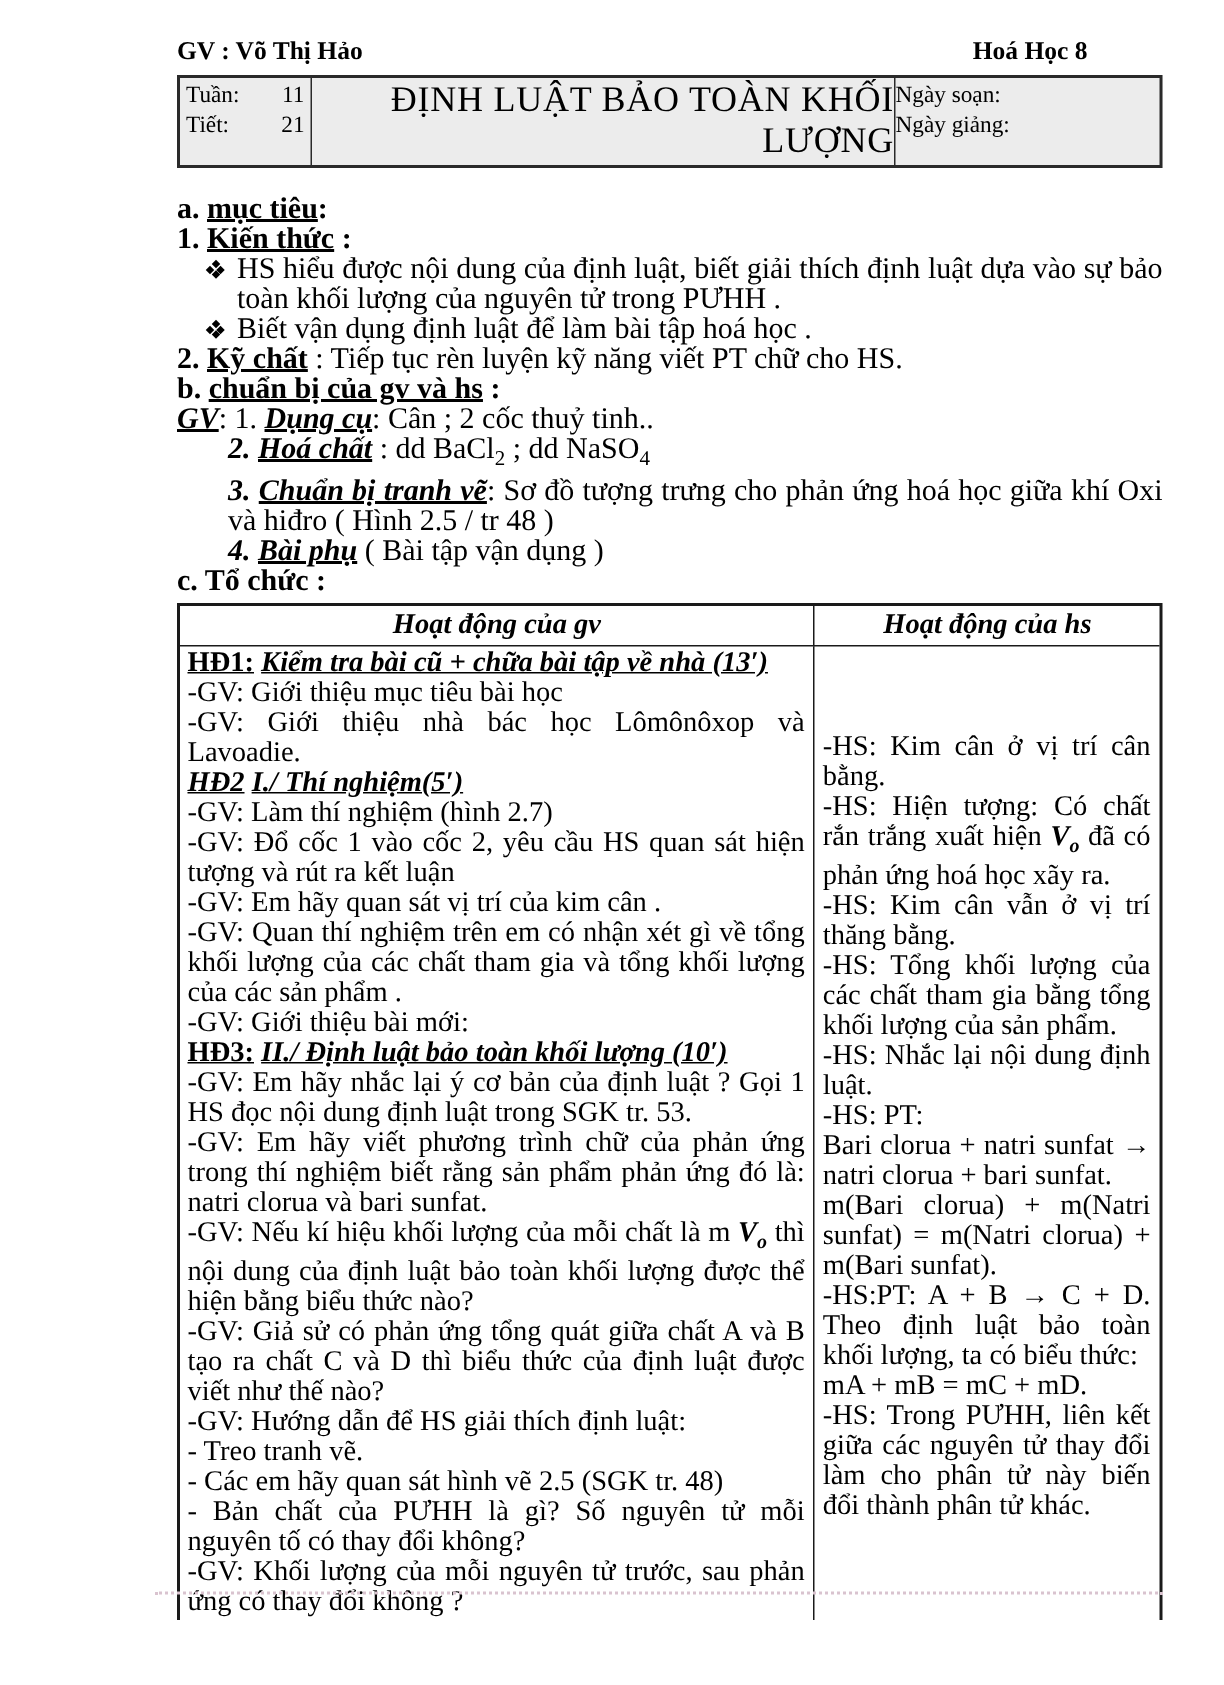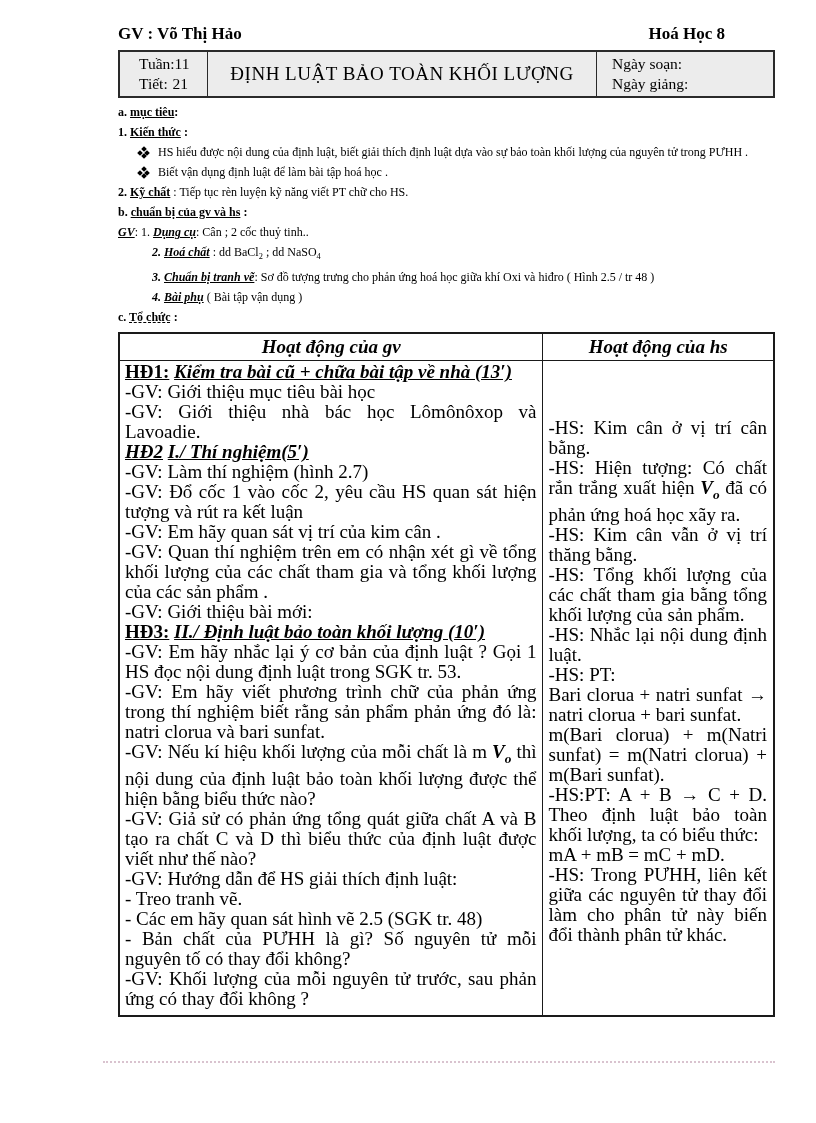--- a/index.html
+++ b/index.html
@@ -20,39 +20,39 @@
     display:flex;justify-content:space-between;align-items:baseline;
     font-weight:bold;font-size:17px;margin-bottom:6px;
   }
   .pghead .right{padding-right:50px;}
   
   .infotable{
     display:grid;grid-template-columns:88px 1fr 176px;
     border:2px solid #2a2a2a;
     background:#ececec;
   }
-  .infotable .cell{padding:2px 15px;box-sizing:border-box;}
+  .infotable .cell{padding:2px 0;box-sizing:border-box;}
   .infotable .c1{border-right:1.5px solid #2a2a2a;font-size:15.5px;}
   .infotable .c1 .row{display:flex;justify-content:space-between;padding:0 4px;line-height:20px;}
   .infotable .c2{
     border-right:1.5px solid #2a2a2a;
     display:flex;align-items:center;justify-content:center;
-    font-size:19px;letter-spacing:.5px;text-align:center;
+    font-size:24px;letter-spacing:.5px;text-align:right;
   }
   .infotable .c3{font-size:15.5px;line-height:20px;}
   
-  .intro{margin-top:4px;font-size:12px;line-height:20px;}
+  .intro{margin-top:17px;font-size:20px;line-height:20px;}
   .line{margin:0;text-align:justify;position:relative;}
   .ind1{padding-left:40px;}
   .ind2{padding-left:34px;}
   
   .seg-b{font-weight:bold;}
   .seg-i{font-style:italic;}
   .seg-u{text-decoration:underline;}
-  .seg-d{text-decoration:underline;text-decoration-style:dashed;}
+  .seg-d{text-decoration-style:dashed;}
   .seg-x{vertical-align:sub;font-size:0.7em;}
   
   .dbullet{position:absolute;left:20px;top:5px;width:11px;height:11px;display:inline-block;}
   .dbullet i{position:absolute;width:4px;height:4px;background:#000;transform:rotate(45deg);}
   .dbullet i:nth-child(1){left:3.5px;top:0;}
   .dbullet i:nth-child(2){left:0;top:3.5px;}
   .dbullet i:nth-child(3){left:7px;top:3.5px;}
   .dbullet i:nth-child(4){left:3.5px;top:7px;}
   
   .acttable{

